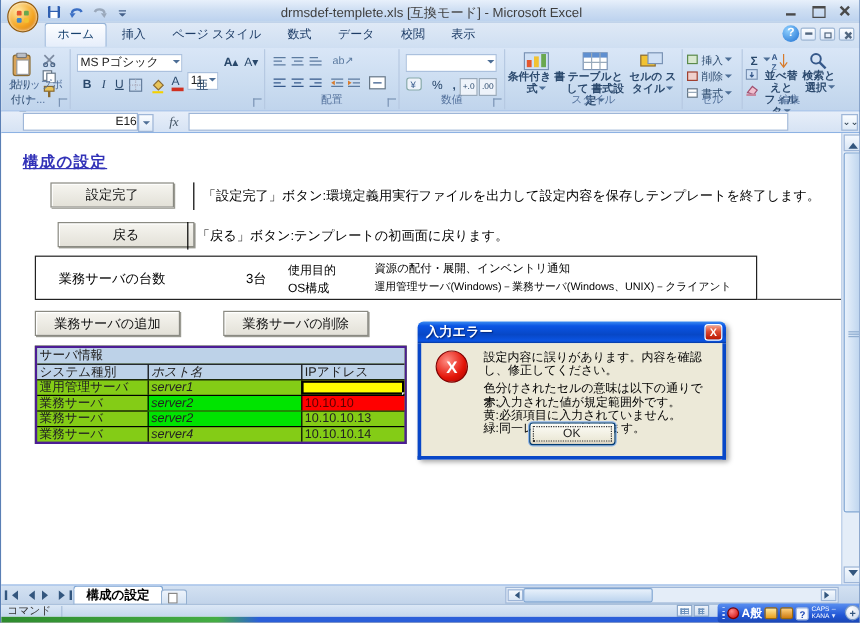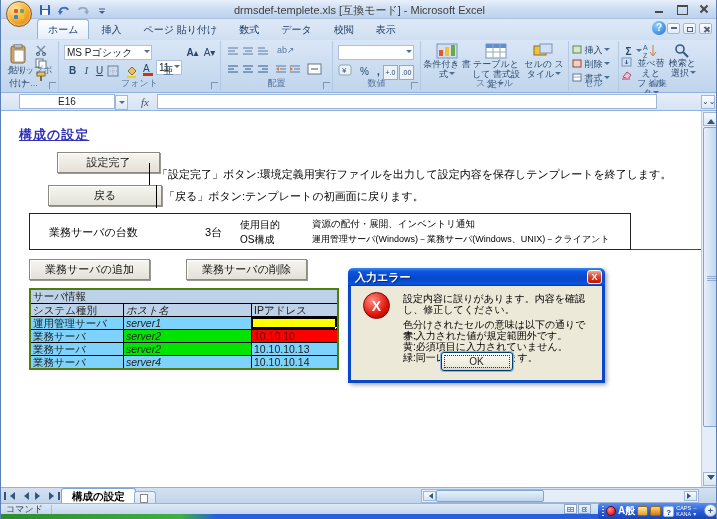--- a/index.html
+++ b/index.html
@@ -49,49 +49,49 @@
   #ribbon{left:0;top:40px;width:717px;height:53px;
     background:linear-gradient(#d9e6f7,#cadcf0 60%,#c0d4ec);border-bottom:1px solid #8db2e3;}
   .rgroup{position:absolute;top:1px;height:50px;border-right:1px solid #b6c9e2;}
   .rgl{position:absolute;bottom:1px;left:0;right:0;text-align:center;font-size:9px;color:#52709b;}
   .launcher{position:absolute;right:2px;bottom:2px;width:7px;height:7px;border-left:1px solid #7a93b5;border-top:1px solid #7a93b5;}
   .combo{background:#fff;border:1px solid #abc1de;height:15px;font-size:10px;line-height:13px;
          padding:0 2px;color:#222;position:relative;}
   .combo .dd{position:absolute;right:1px;top:4px;width:0;height:0;border:3px solid transparent;border-top-color:#4d6e96;}
   .sbtn{display:inline-flex;align-items:center;justify-content:center;height:15px;min-width:15px;
         font-size:10px;color:#29486b;}
-  .bigbtn{position:absolute;text-align:center;font-size:9px;color:#2c4a6e;line-height:10px;}
+  .bigbtn{position:absolute;text-align:center;font-size:9px;color:#2c4a6e;line-height:10px;font-weight:bold;}
   .dda{display:inline-block;width:0;height:0;border:3px solid transparent;border-top-color:#4d6e96;vertical-align:middle;margin-left:1px;}
 
   
   #fbar{left:0;top:93px;width:717px;height:18px;background:linear-gradient(#e7eef9,#d6e3f4);
         border-bottom:1px solid #8db2e3;display:flex;align-items:center;}
   #namebox{margin-left:18px;width:96px;height:15px;background:#fff;border:1px solid #9eb6d8;
-           font-size:10px;text-align:center;line-height:14px;position:relative;}
+           font-size:10px;text-align:right;line-height:14px;position:relative;}
   #namebox .dd{position:absolute;right:-14px;top:0;width:13px;height:15px;border:1px solid #9eb6d8;background:linear-gradient(#fbfdff,#dde9f7);}
   #namebox .dd::after{content:"";position:absolute;left:3px;top:5px;border:3.5px solid transparent;border-top-color:#4d6e96;}
   #fx{margin-left:26px;font-family:"Liberation Serif",serif;font-style:italic;font-weight:normal;color:#456;}
   #ffield{margin-left:8px;width:500px;height:15px;background:#fff;border:1px solid #9eb6d8;}
   #fexpand{position:absolute;right:3px;top:2px;width:14px;height:14px;border:1px solid #9eb6d8;
      background:linear-gradient(#fbfdff,#dde9f7);font-size:8px;line-height:12px;text-align:center;color:#345;}
 
   
   #sheet{left:0;top:111px;width:700px;height:376px;background:#fff;overflow:hidden;}
   #heading{left:18px;top:15px;font-size:13px;font-weight:bold;color:#3333b8;text-decoration:underline;letter-spacing:1px;}
   .xlbtn{background:linear-gradient(#f6f5f0,#e3e1d8);border:1px solid #8a8a82;
      box-shadow:inset 1px 1px 0 #fff, 1px 1px 0 #9a9a92;display:flex;align-items:center;justify-content:center;
      font-size:11px;color:#111;}
   .capline{border-left:1px solid #000;padding-left:7px;display:flex;align-items:center;font-size:11px;color:#000;}
   #infobox{left:28px;top:102px;width:602px;height:37px;border:1px solid #222;}
   .ib-label{position:absolute;font-size:11px;color:#000;}
   .ib-small{position:absolute;font-size:10px;color:#000;}
   #ext-line{left:630px;top:138px;width:70px;height:1px;background:#444;}
 
   
-  #svtable{left:28px;top:177px;width:310px;border:2px solid #4d7c0f;background:#7dd3fc;}
+  #svtable{left:28px;top:177px;width:310px;border:2px solid #4c1d95;background:#84cc16;}
   .trow{display:flex;height:13px;border-top:1px solid #000;}
   .trow:first-child{border-top:none;}
   .tcell{font-size:10.5px;line-height:12px;padding:0 2px;overflow:hidden;white-space:nowrap;border-left:1px solid #000;}
   .tcell:first-child{border-left:none;}
   .c0{width:92px;} .c1{width:128px;font-style:italic;} .c2{width:86px;flex:1;}
   .hdr{background:#bdd2e8;}
   .bg-green{background:#00e400;}
   .bg-red{background:#ff0000;color:#5c0000;}
   .bg-yellow{background:#ffff00;}
   .selcell{outline:2px solid #000;outline-offset:-2px;position:relative;}
@@ -216,21 +216,21 @@
   <div class="abs" id="officebtn">
     <div class="petals">
       <div class="petal" style="left:0;top:0;background:#e4572e;"></div>
       <div class="petal" style="right:0;top:0;background:#6aa84f;"></div>
       <div class="petal" style="left:0;bottom:0;background:#3d85c6;"></div>
       <div class="petal" style="right:0;bottom:0;background:#f１c232;background:#f1c232;"></div>
     </div>
   </div>
 
   <div class="abs" id="tabrow">
-    <span id="tabrow-first-gap"></span><span class="rtab active">ホーム</span><span class="rtab">挿入</span><span class="rtab">ページ 貼り付け</span><span class="rtab">数式</span><span class="rtab">データ</span><span class="rtab">校閲</span><span class="rtab">表示</span>
+    <span id="tabrow-first-gap"></span><span class="rtab active">ホーム</span><span class="rtab">挿入</span><span class="rtab">ページ スタイル</span><span class="rtab">数式</span><span class="rtab">データ</span><span class="rtab">校閲</span><span class="rtab">表示</span>
     <div class="abs helpdot">?</div>
     <div class="abs miniwc">
       <div class="mwc">
           <i></i>
         </div>
       <div class="mwc max">
           <i></i>
         </div>
       <div class="mwc close">
           <i></i>
@@ -288,21 +288,20 @@
           </svg>
       </div>
       <div class="abs" style="left:66px;top:24px;">
         <svg width="13" height="13">
             <path d="M3 6 L7 2 L11 6 L7 10 Z" fill="#e8c45a" stroke="#8a6a30"></path>
             <rect x="2" y="11" width="9" height="2" fill="#f4d100"></rect>
           </svg>
       </div>
       <div class="abs" style="left:84px;top:22px;font-size:10px;color:#29486b;">A<div style="width:10px;height:3px;background:#d03020;margin-top:-1px;"></div></div>
       <div class="abs sbtn" style="left:102px;top:22px;">亜</div>
-      <div class="rgl">フォント</div>
       <div class="launcher"></div>
     </div>
 
     <div class="rgroup" style="left:220px;width:112px;">
       <div class="abs" style="left:6px;top:5px;">
           <svg width="12" height="10">
             <path d="M1 2h10M1 5h7M1 8h10" stroke="#5c7ba0"></path>
           </svg>
         </div>
       <div class="abs" style="left:21px;top:5px;">
@@ -459,22 +458,22 @@
   <div class="abs" id="fbar">
     <div id="namebox">E16<span class="dd"></span></div>
     <div id="fx">fx</div>
     <div id="ffield"></div>
     <div id="fexpand">⌄⌄</div>
   </div>
 
   <div class="abs" id="sheet">
     <div class="abs" id="heading">構成の設定</div>
 
-    <div class="abs xlbtn" style="left:56px;top:41px;width:103px;height:21px;">設定完了</div>
-    <div class="abs capline" style="left:148px;top:41px;height:23px;margin-top:11px;">「設定完了」ボタン:環境定義用実行ファイルを出力して設定内容を保存しテンプレートを終了します。</div>
+    <div class="abs xlbtn" style="left:41px;top:41px;width:103px;height:21px;">設定完了</div>
+    <div class="abs capline" style="left:160px;top:41px;height:23px;">「設定完了」ボタン:環境定義用実行ファイルを出力して設定内容を保存しテンプレートを終了します。</div>
 
     <div class="abs xlbtn" style="left:47px;top:74px;width:114px;height:21px;">戻る</div>
     <div class="abs capline" style="left:155px;top:74px;height:23px;">「戻る」ボタン:テンプレートの初画面に戻ります。</div>
 
     <div class="abs" id="infobox">
       <div class="ib-label" style="left:19px;top:11px;">業務サーバの台数</div>
       <div class="ib-label" style="left:162px;top:11px;margin-left:13px;">3台</div>
       <div class="ib-small" style="left:210px;top:4px;">使用目的</div>
       <div class="ib-small" style="left:282px;top:4px;font-size:9.5px;">資源の配付・展開、インベントリ通知</div>
       <div class="ib-small" style="left:210px;top:19px;">OS構成</div>

